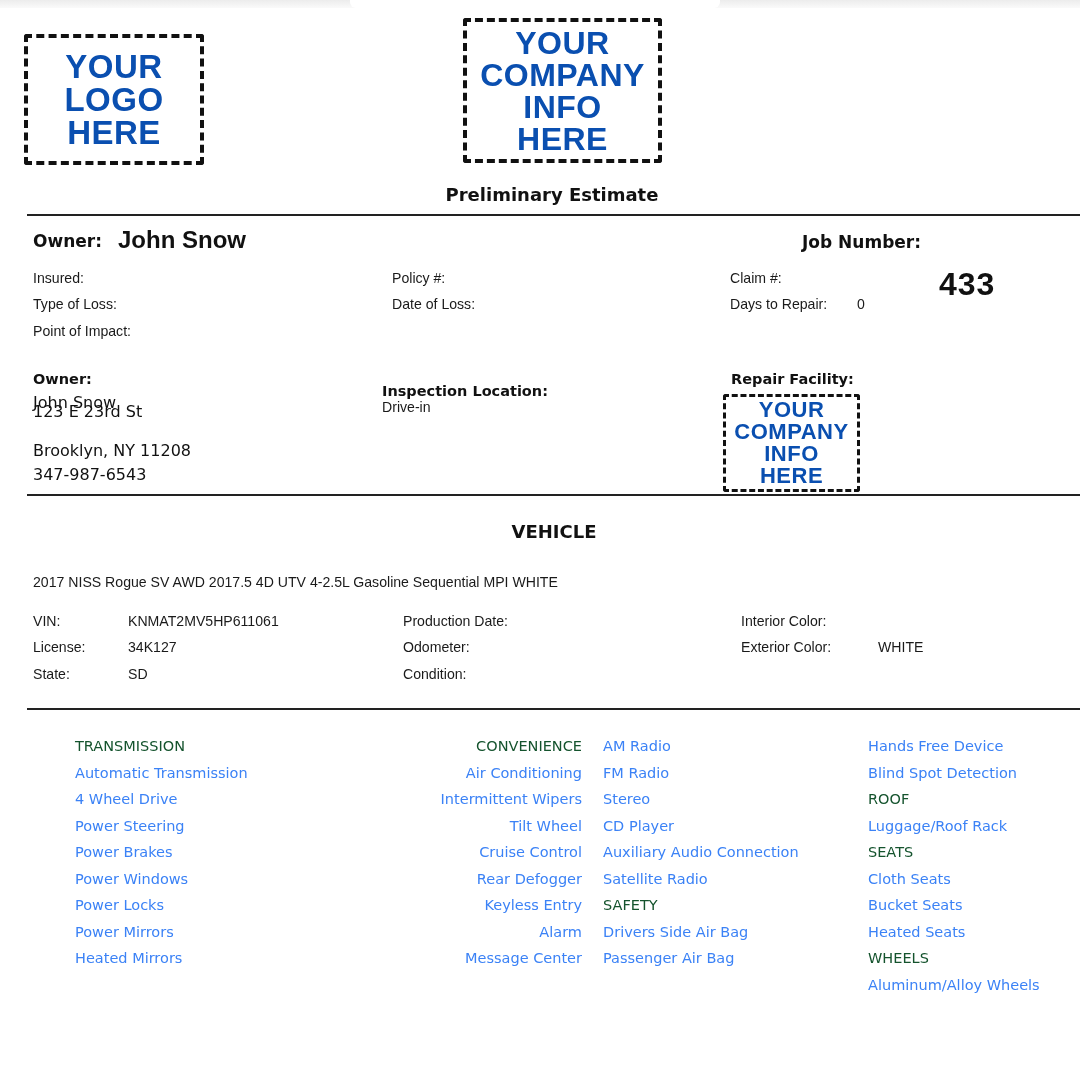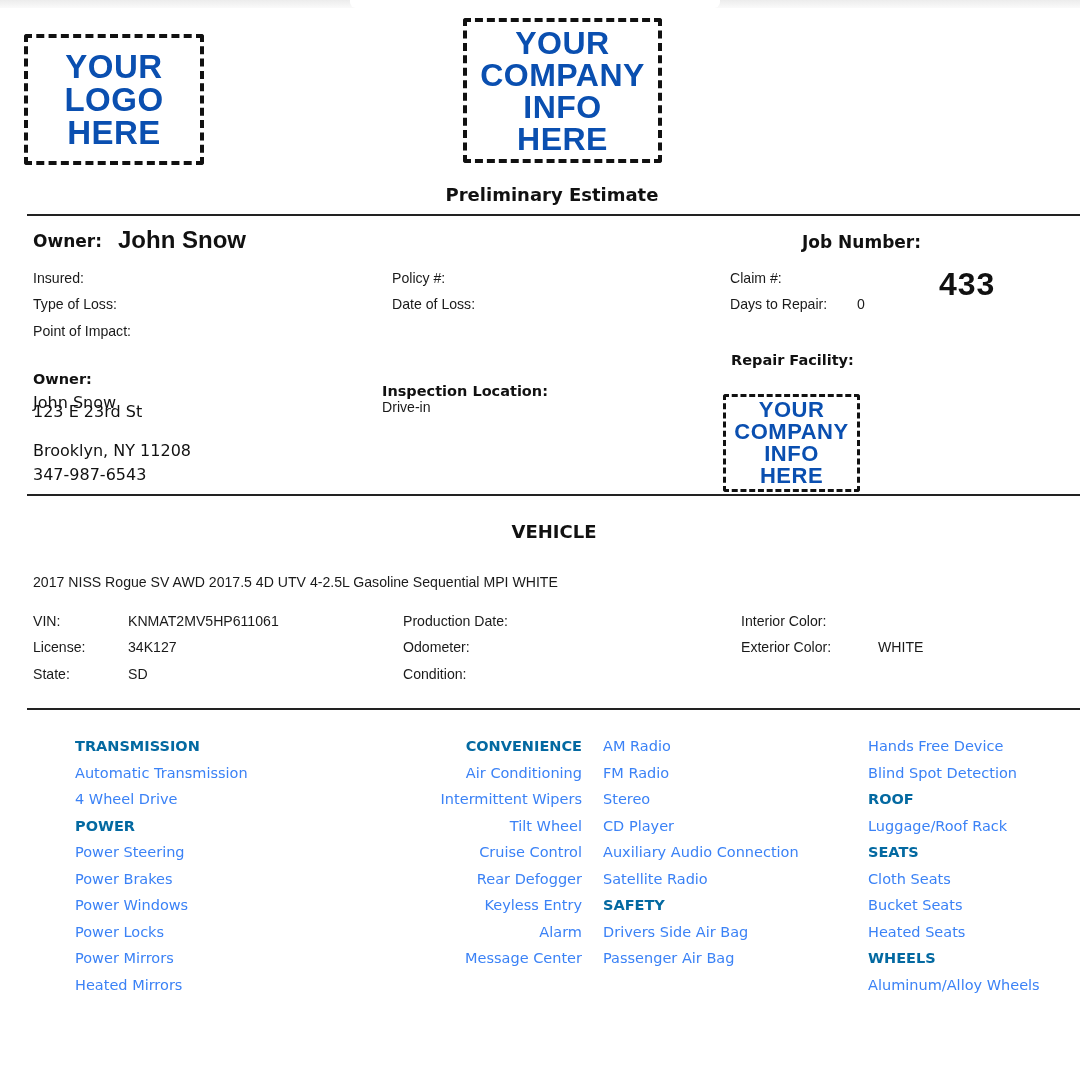--- a/index.html
+++ b/index.html
@@ -53,21 +53,21 @@
   .sec-head { position: absolute; font-family: "DejaVu Sans", sans-serif; font-weight: 700; font-size: 14.5px; white-space: nowrap; }
   .addr { position: absolute; left: 33px; font-family: "DejaVu Sans", sans-serif; font-size: 16px; color: #111; white-space: nowrap; }
 
   .vehicle-title { left: 0; width: 1108px; top: 521px; text-align: center; font-size: 18px; font-weight: 700; font-family: "DejaVu Sans", sans-serif; }
 
   .opt-col { position: absolute; top: 736px; width: 260px; }
   .opt-item {
     height: 26.5px; line-height: 20px; font-family: "DejaVu Sans", sans-serif; font-size: 14.5px;
     color: #3b82f6; white-space: nowrap;
   }
-  .opt-item.head { font-weight: 700; color: #0369a1; }
+  .opt-item.head { font-weight: 400; color: #14532d; }
 </style>
 </head>
 <body>
 
 <div class="topbar"></div>
 <div class="topbar-gap"></div>
 
 <div class="dash-box logo-box">
   <div class="ph-line">YOUR</div>
   <div class="ph-line">LOGO</div>
@@ -100,21 +100,21 @@
 
 <div class="sec-head" style="left:33px; top:371px;">Owner:</div>
 <div class="addr" style="top:393px;">John Snow</div>
 <div class="addr" style="top:402px;text-align:right;">123 E 23rd St</div>
 <div class="addr" style="top:441px;">Brooklyn, NY 11208</div>
 <div class="addr" style="top:465px;">347-987-6543</div>
 
 <div class="sec-head" style="left:382px; top:383px;">Inspection Location:</div>
 <div class="field" style="left:382px; top:398px;">Drive-in</div>
 
-<div class="sec-head" style="left:731px; top:352px;">Repair Facility:</div>
+<div class="sec-head" style="left:731px; top:371px;">Repair Facility:</div>
 <div class="dash-box facility-box">
   <div class="ph-line">YOUR</div>
   <div class="ph-line">COMPANY</div>
   <div class="ph-line">INFO</div>
   <div class="ph-line">HERE</div>
 </div>
 
 <div class="hr" style="top:494px; height:1.5px;"></div>
 
 <div class="abs vehicle-title">VEHICLE</div>
@@ -134,21 +134,20 @@
 <div class="field" style="left:741px; top:612px;">Interior Color:</div>
 <div class="field" style="left:741px; top:638px;">Exterior Color:</div>
 <div class="field" style="left:878px; top:638px;">WHITE</div>
 
 <div class="hr" style="top:708px; height:1.5px;"></div>
 
 <div class="opt-col" style="left:75px;">
   <div class="opt-item head">TRANSMISSION</div>
   <div class="opt-item">Automatic Transmission</div>
   <div class="opt-item">4 Wheel Drive</div>
-  <div class="opt-item head">POWER</div>
   <div class="opt-item">Power Steering</div>
   <div class="opt-item">Power Brakes</div>
   <div class="opt-item">Power Windows</div>
   <div class="opt-item">Power Locks</div>
   <div class="opt-item">Power Mirrors</div>
   <div class="opt-item">Heated Mirrors</div>
 </div>
 <div class="opt-col" style="left:322px;text-align:right;">
   <div class="opt-item head">CONVENIENCE</div>
   <div class="opt-item">Air Conditioning</div>

